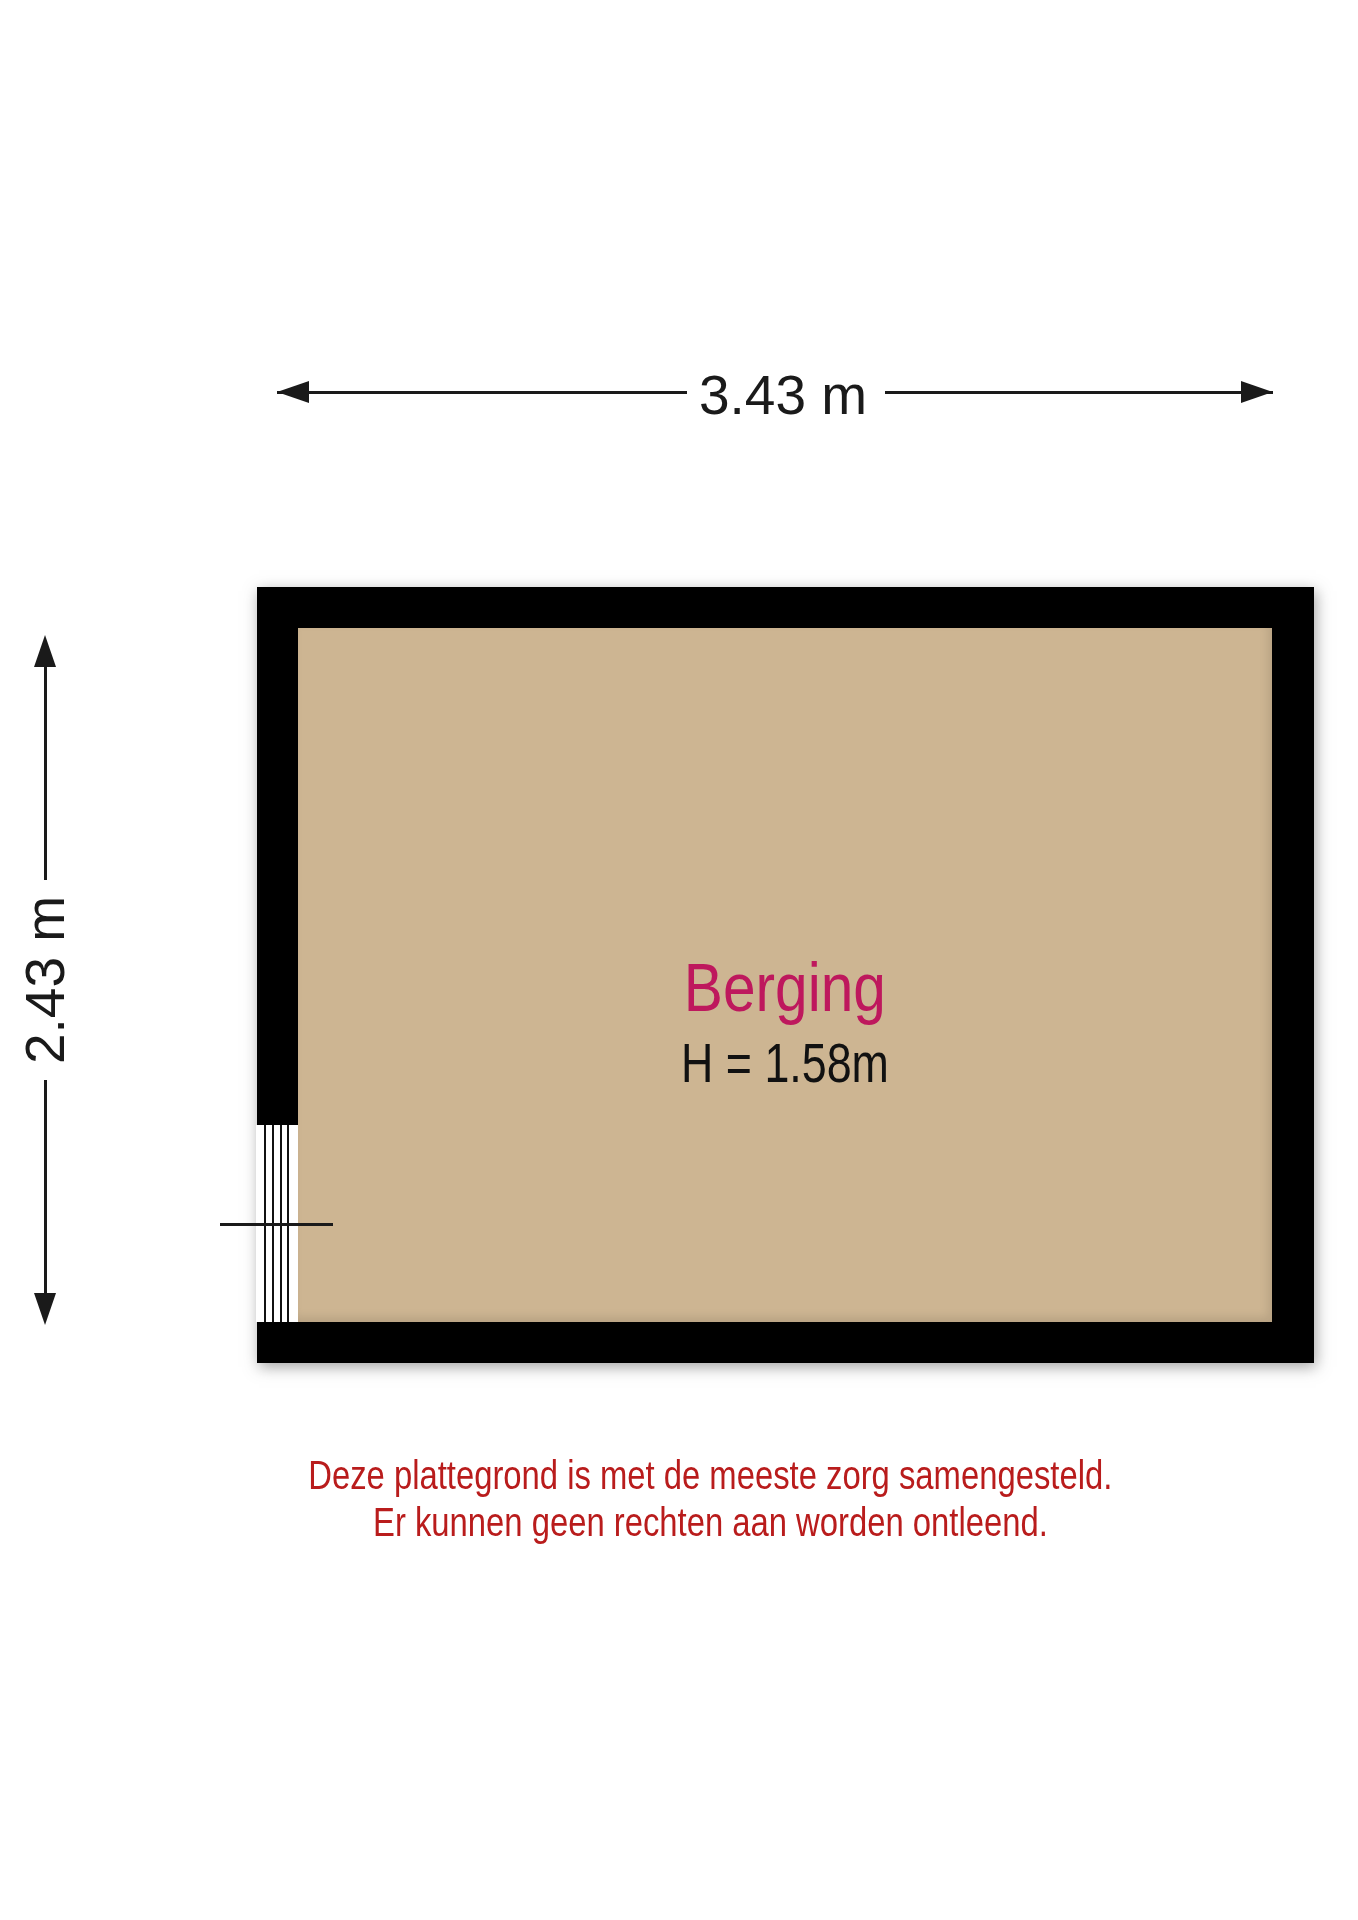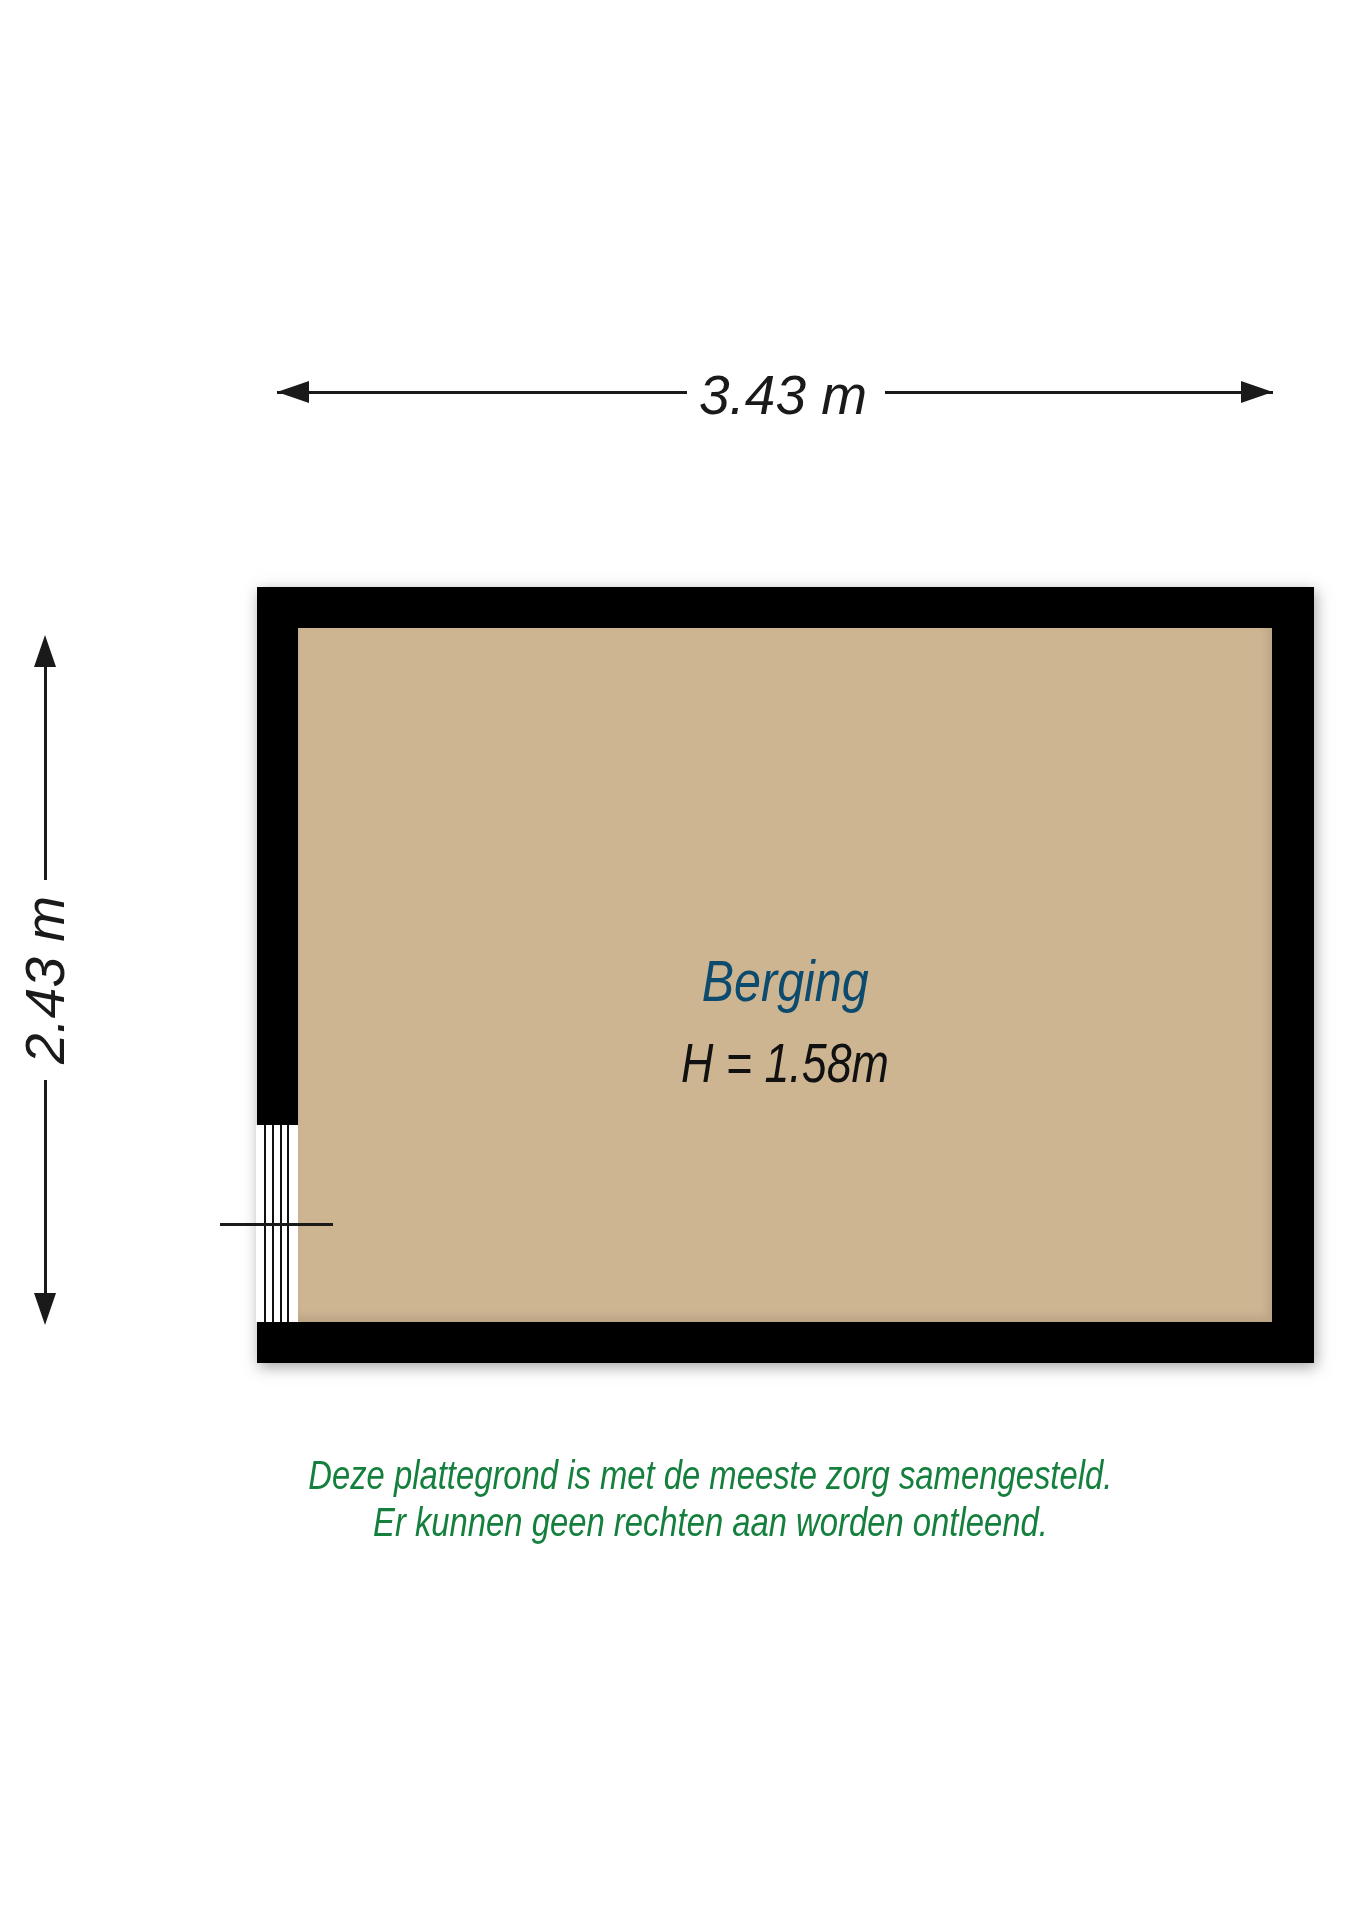--- a/index.html
+++ b/index.html
@@ -8,21 +8,20 @@
     background: #ffffff;
   }
   .canvas {
     position: relative;
     width: 1358px;
     height: 1556px;
     background: #ffffff;
     overflow: hidden;
     font-family: "Liberation Sans", sans-serif;
     color: #111111;
-    font-style: italic;
   }
 
   
   .dim-line {
     position: absolute;
     background: #1a1a1a;
   }
   .dim-line.h { height: 3px; }
   .dim-line.v { width: 3px; }
 
@@ -116,23 +115,23 @@
     width: 113px; height: 3px;
     background: #1a1a1a;
   }
 
   
   .room-name {
     position: absolute;
     left: 298px; top: 953px;
     width: 974px;
     text-align: center;
-    font-size: 57px;
+    font-size: 69px;
     line-height: 1;
-    color: #0c4a6e;
+    color: #be185d;
   }
   .room-name .squeeze {
     display: inline-block;
     transform: scaleX(0.85);
     transform-origin: center;
     white-space: nowrap;
   }
   .room-height {
     position: absolute;
     left: 298px; top: 1035px;
@@ -150,21 +149,21 @@
   }
 
   
   .disclaimer {
     position: absolute;
     left: 62px; top: 1452px;
     width: 1296px;
     text-align: center;
     font-size: 40px;
     line-height: 47px;
-    color: #15803d;
+    color: #b91c1c;
   }
   .disclaimer .line {
     display: block;
   }
   .disclaimer .squeeze {
     display: inline-block;
     transform: scaleX(0.82);
     transform-origin: center;
     white-space: nowrap;
   }

